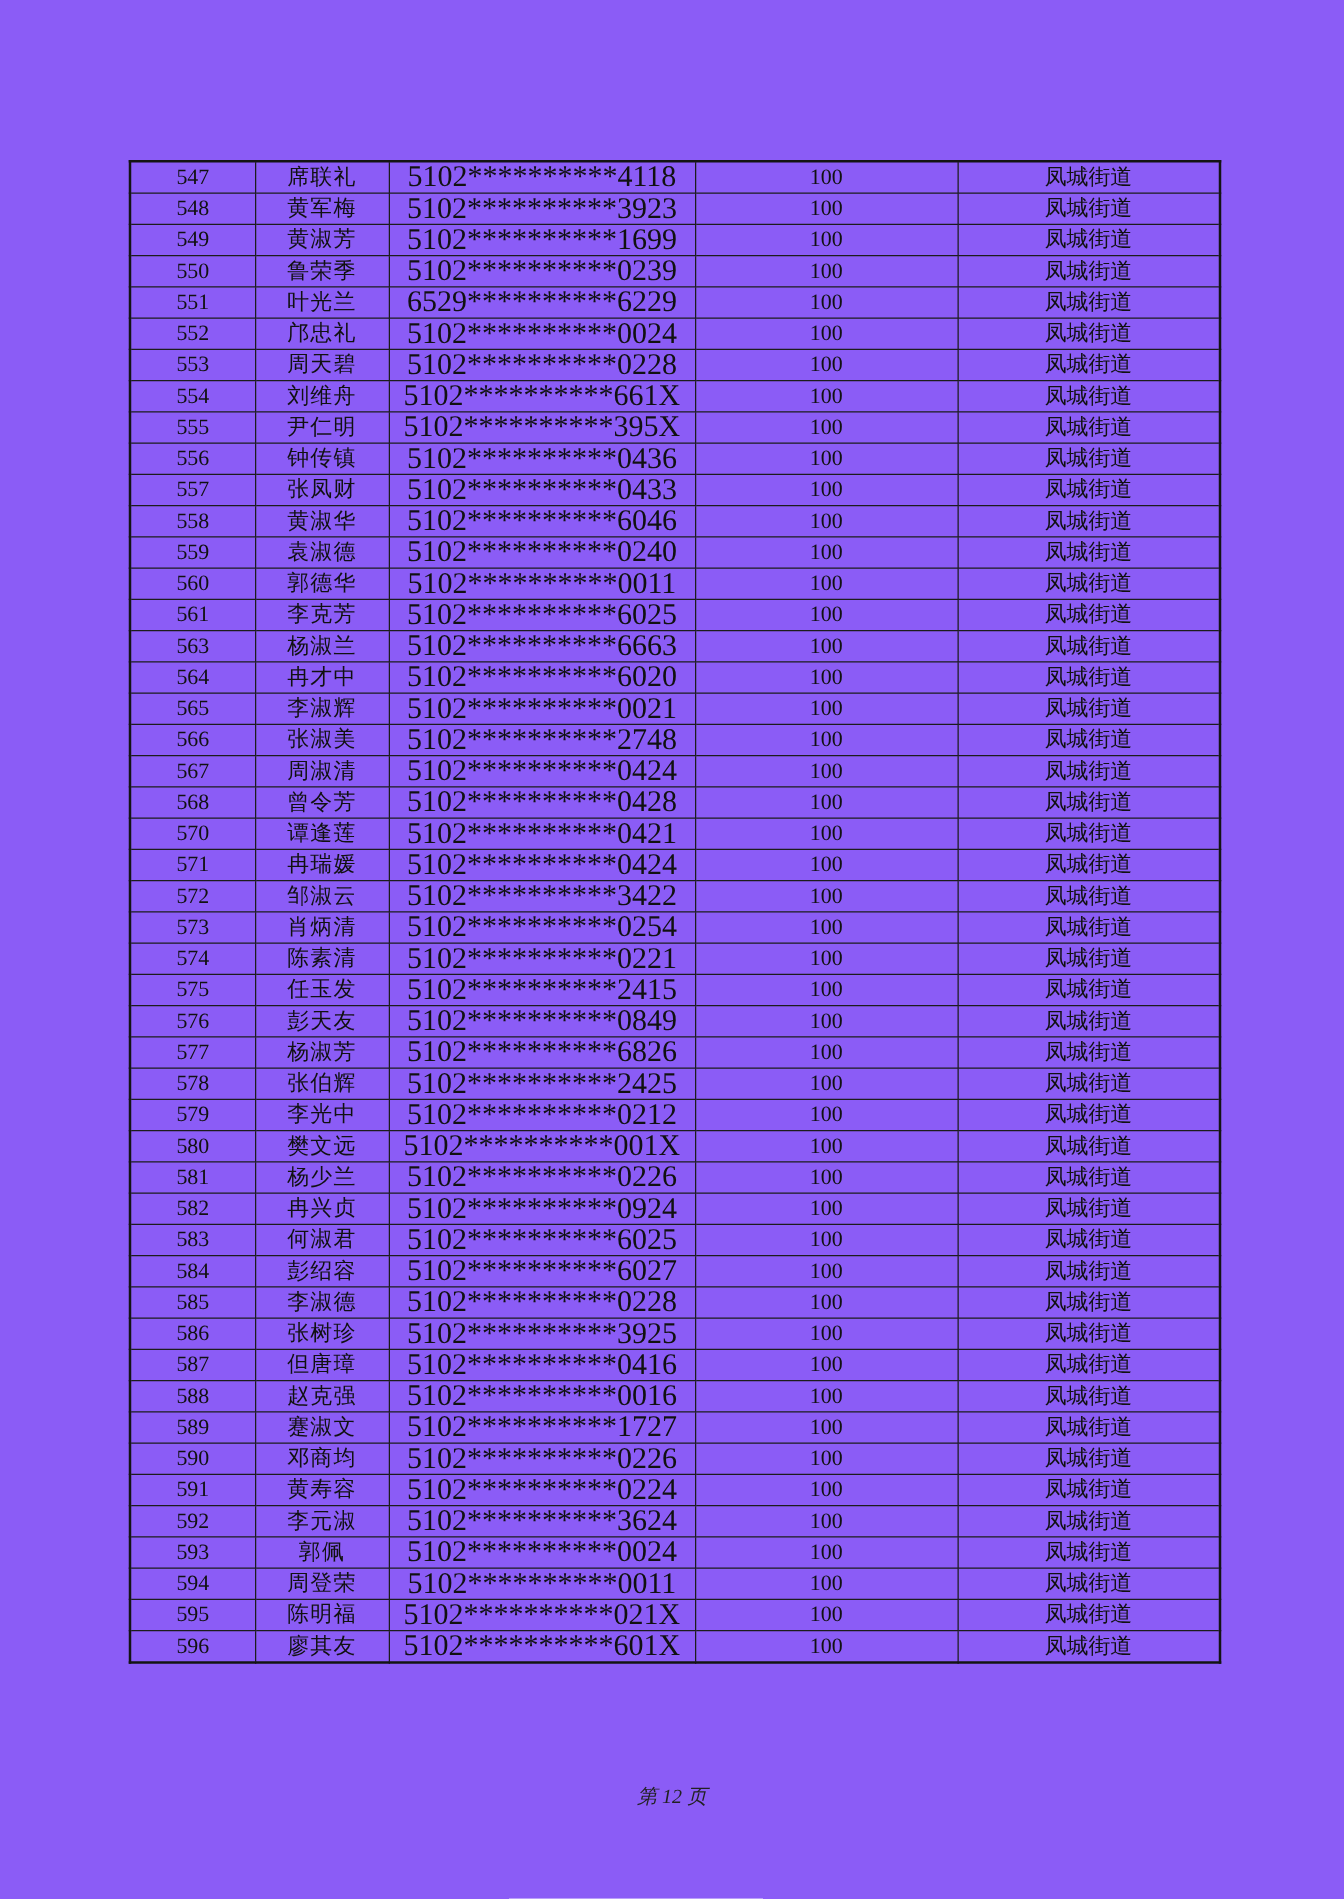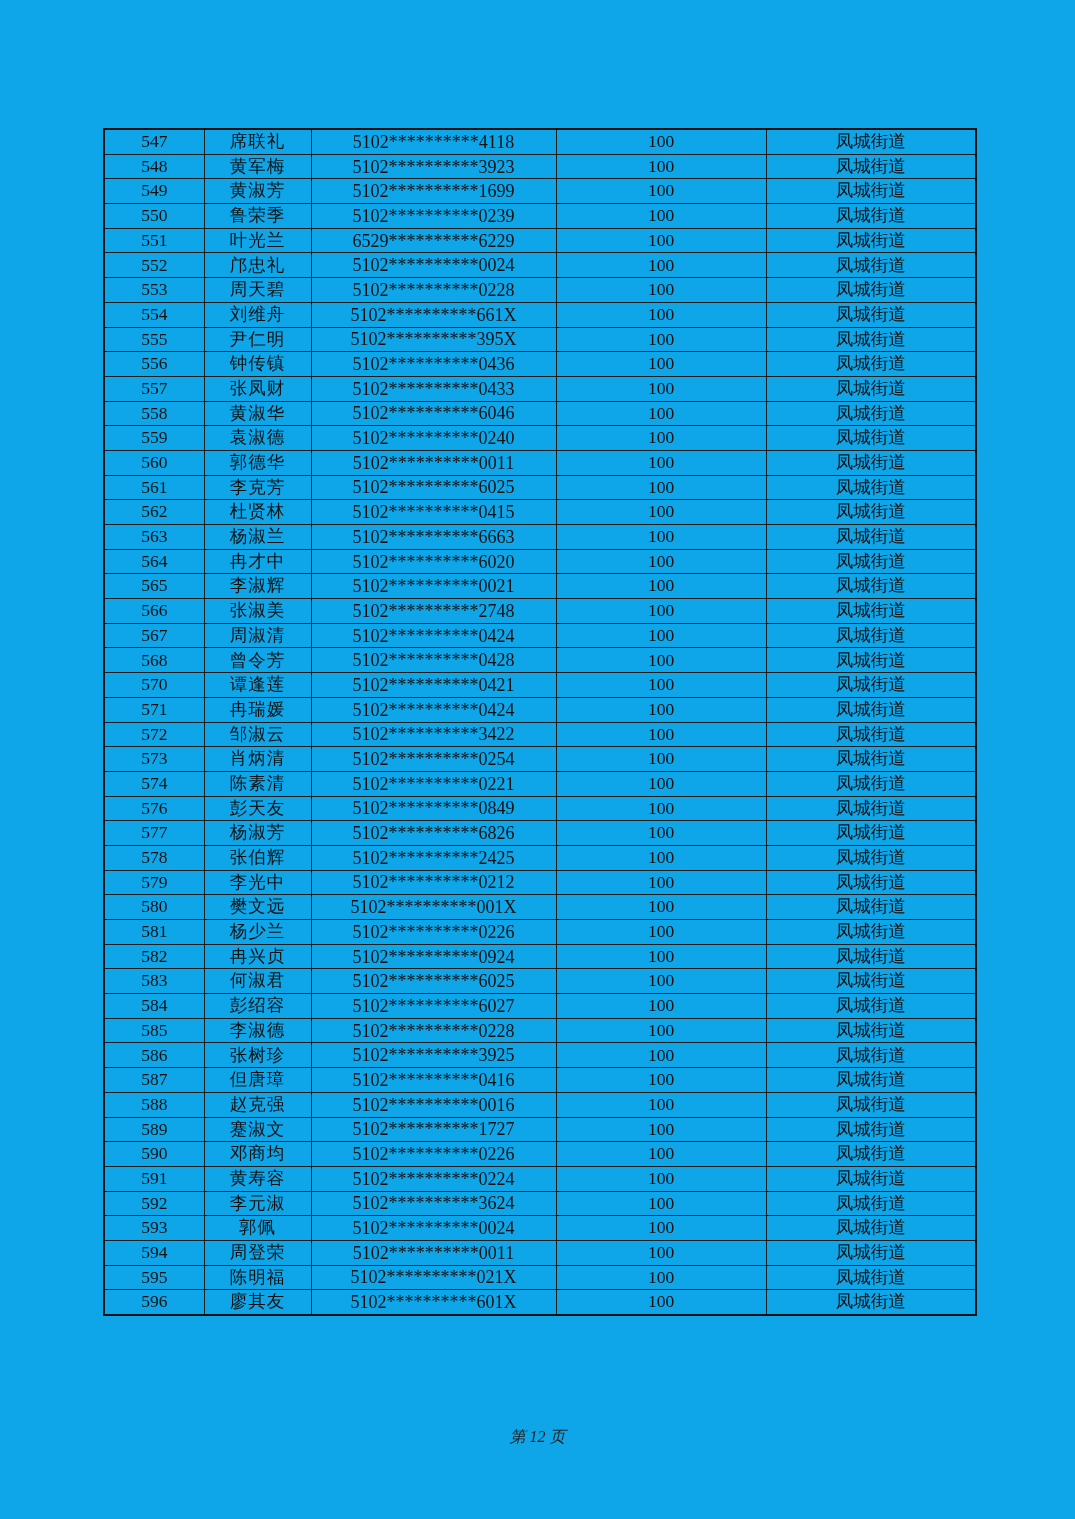--- a/index.html
+++ b/index.html
@@ -4,21 +4,21 @@
 <style>
   html, body {
     margin: 0;
     padding: 0;
     background: #ffffff;
   }
   .page {
     position: relative;
     width: 1075px;
     height: 1519px;
-    background: #0ea5e9;
+    background: #8b5cf6;
     font-family: "Liberation Serif", "DejaVu Serif", serif;
     color: #000000;
     overflow: hidden;
   }
   table.roster {
     position: absolute;
     left: 103px;
     top: 128px;
     width: 872px;
     border-collapse: collapse;
@@ -34,21 +34,21 @@
     font-size: 17.5px;
     line-height: 1;
     white-space: nowrap;
     overflow: hidden;
     color: #111111;
   }
   table.roster td.c1 {
     letter-spacing: 1px;
   }
   table.roster td.c2 {
-    font-size: 18px;
+    font-size: 24px;
   }
   .footer {
     position: absolute;
     left: 0;
     top: 1427px;
     width: 100%;
     text-align: center;
     font-size: 16px;
     color: #222222;
     font-style: italic;
@@ -167,27 +167,20 @@
           <td class="c4">凤城街道</td>
         </tr>
         <tr>
           <td class="c0">561</td>
           <td class="c1">李克芳</td>
           <td class="c2">5102**********6025</td>
           <td class="c3">100</td>
           <td class="c4">凤城街道</td>
         </tr>
         <tr>
-          <td class="c0">562</td>
-          <td class="c1">杜贤林</td>
-          <td class="c2">5102**********0415</td>
-          <td class="c3">100</td>
-          <td class="c4">凤城街道</td>
-        </tr>
-        <tr>
           <td class="c0">563</td>
           <td class="c1">杨淑兰</td>
           <td class="c2">5102**********6663</td>
           <td class="c3">100</td>
           <td class="c4">凤城街道</td>
         </tr>
         <tr>
           <td class="c0">564</td>
           <td class="c1">冉才中</td>
           <td class="c2">5102**********6020</td>
@@ -247,20 +240,27 @@
           <td class="c0">573</td>
           <td class="c1">肖炳清</td>
           <td class="c2">5102**********0254</td>
           <td class="c3">100</td>
           <td class="c4">凤城街道</td>
         </tr>
         <tr>
           <td class="c0">574</td>
           <td class="c1">陈素清</td>
           <td class="c2">5102**********0221</td>
+          <td class="c3">100</td>
+          <td class="c4">凤城街道</td>
+        </tr>
+        <tr>
+          <td class="c0">575</td>
+          <td class="c1">任玉发</td>
+          <td class="c2">5102**********2415</td>
           <td class="c3">100</td>
           <td class="c4">凤城街道</td>
         </tr>
         <tr>
           <td class="c0">576</td>
           <td class="c1">彭天友</td>
           <td class="c2">5102**********0849</td>
           <td class="c3">100</td>
           <td class="c4">凤城街道</td>
         </tr>

